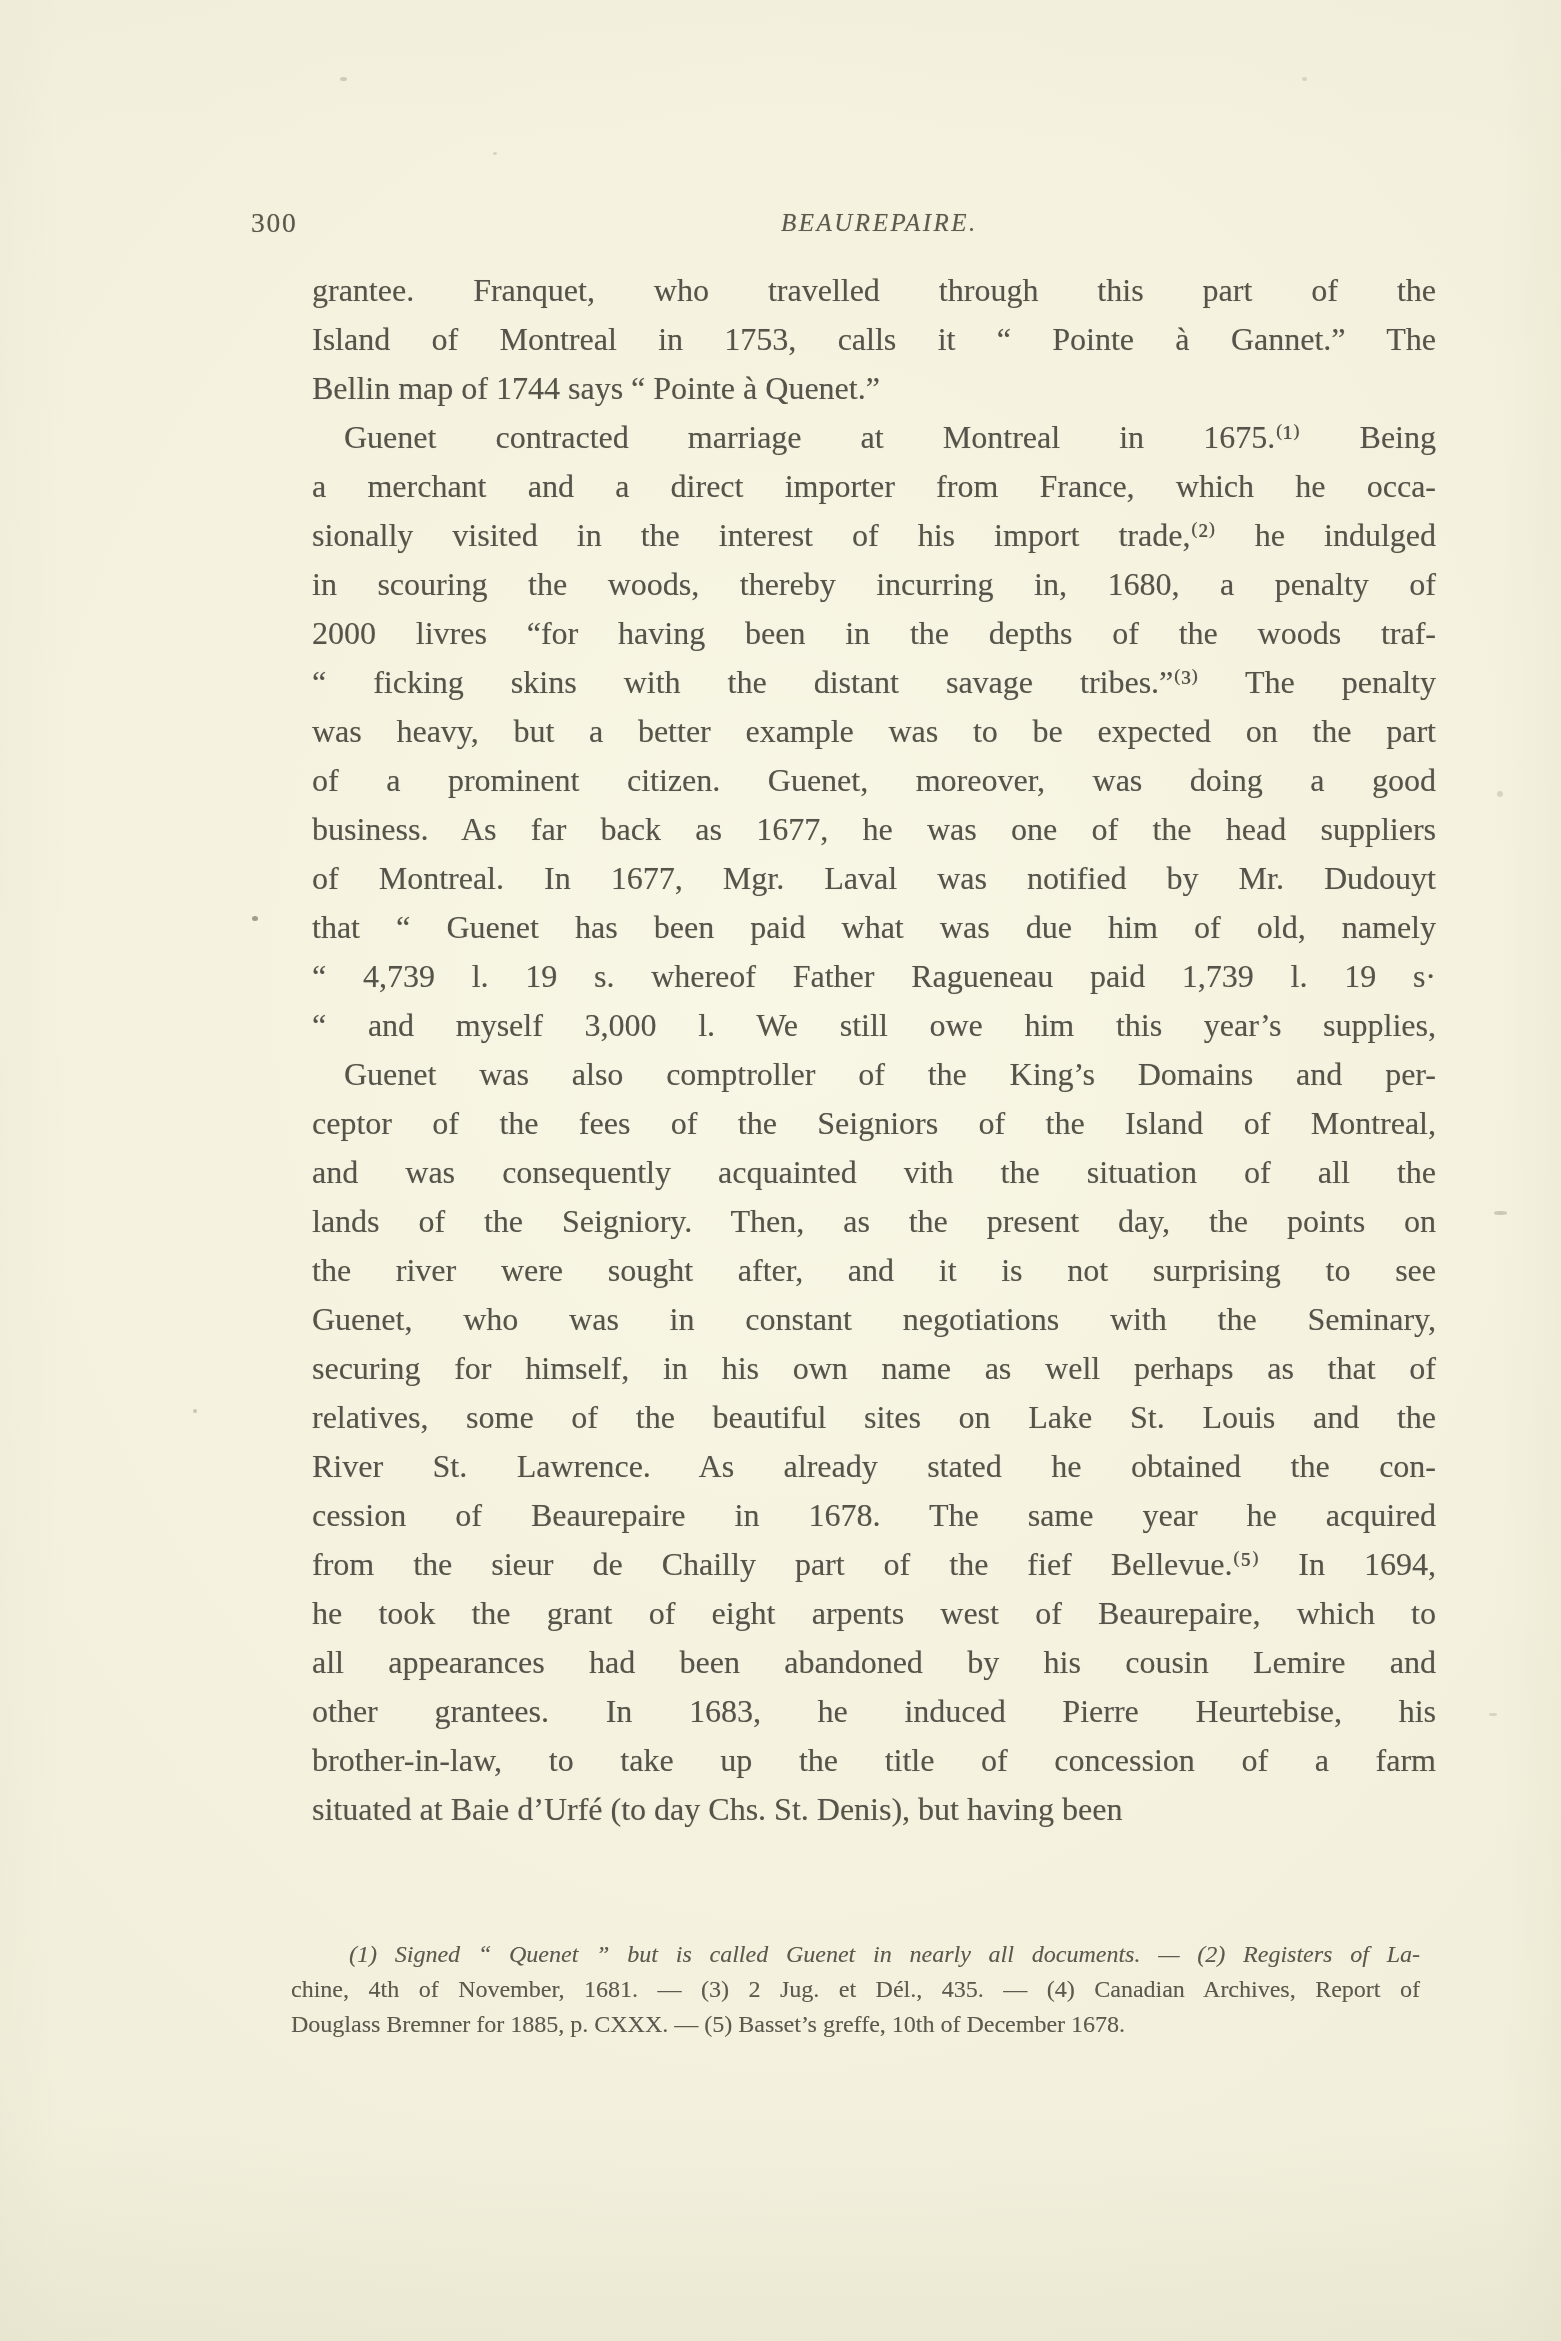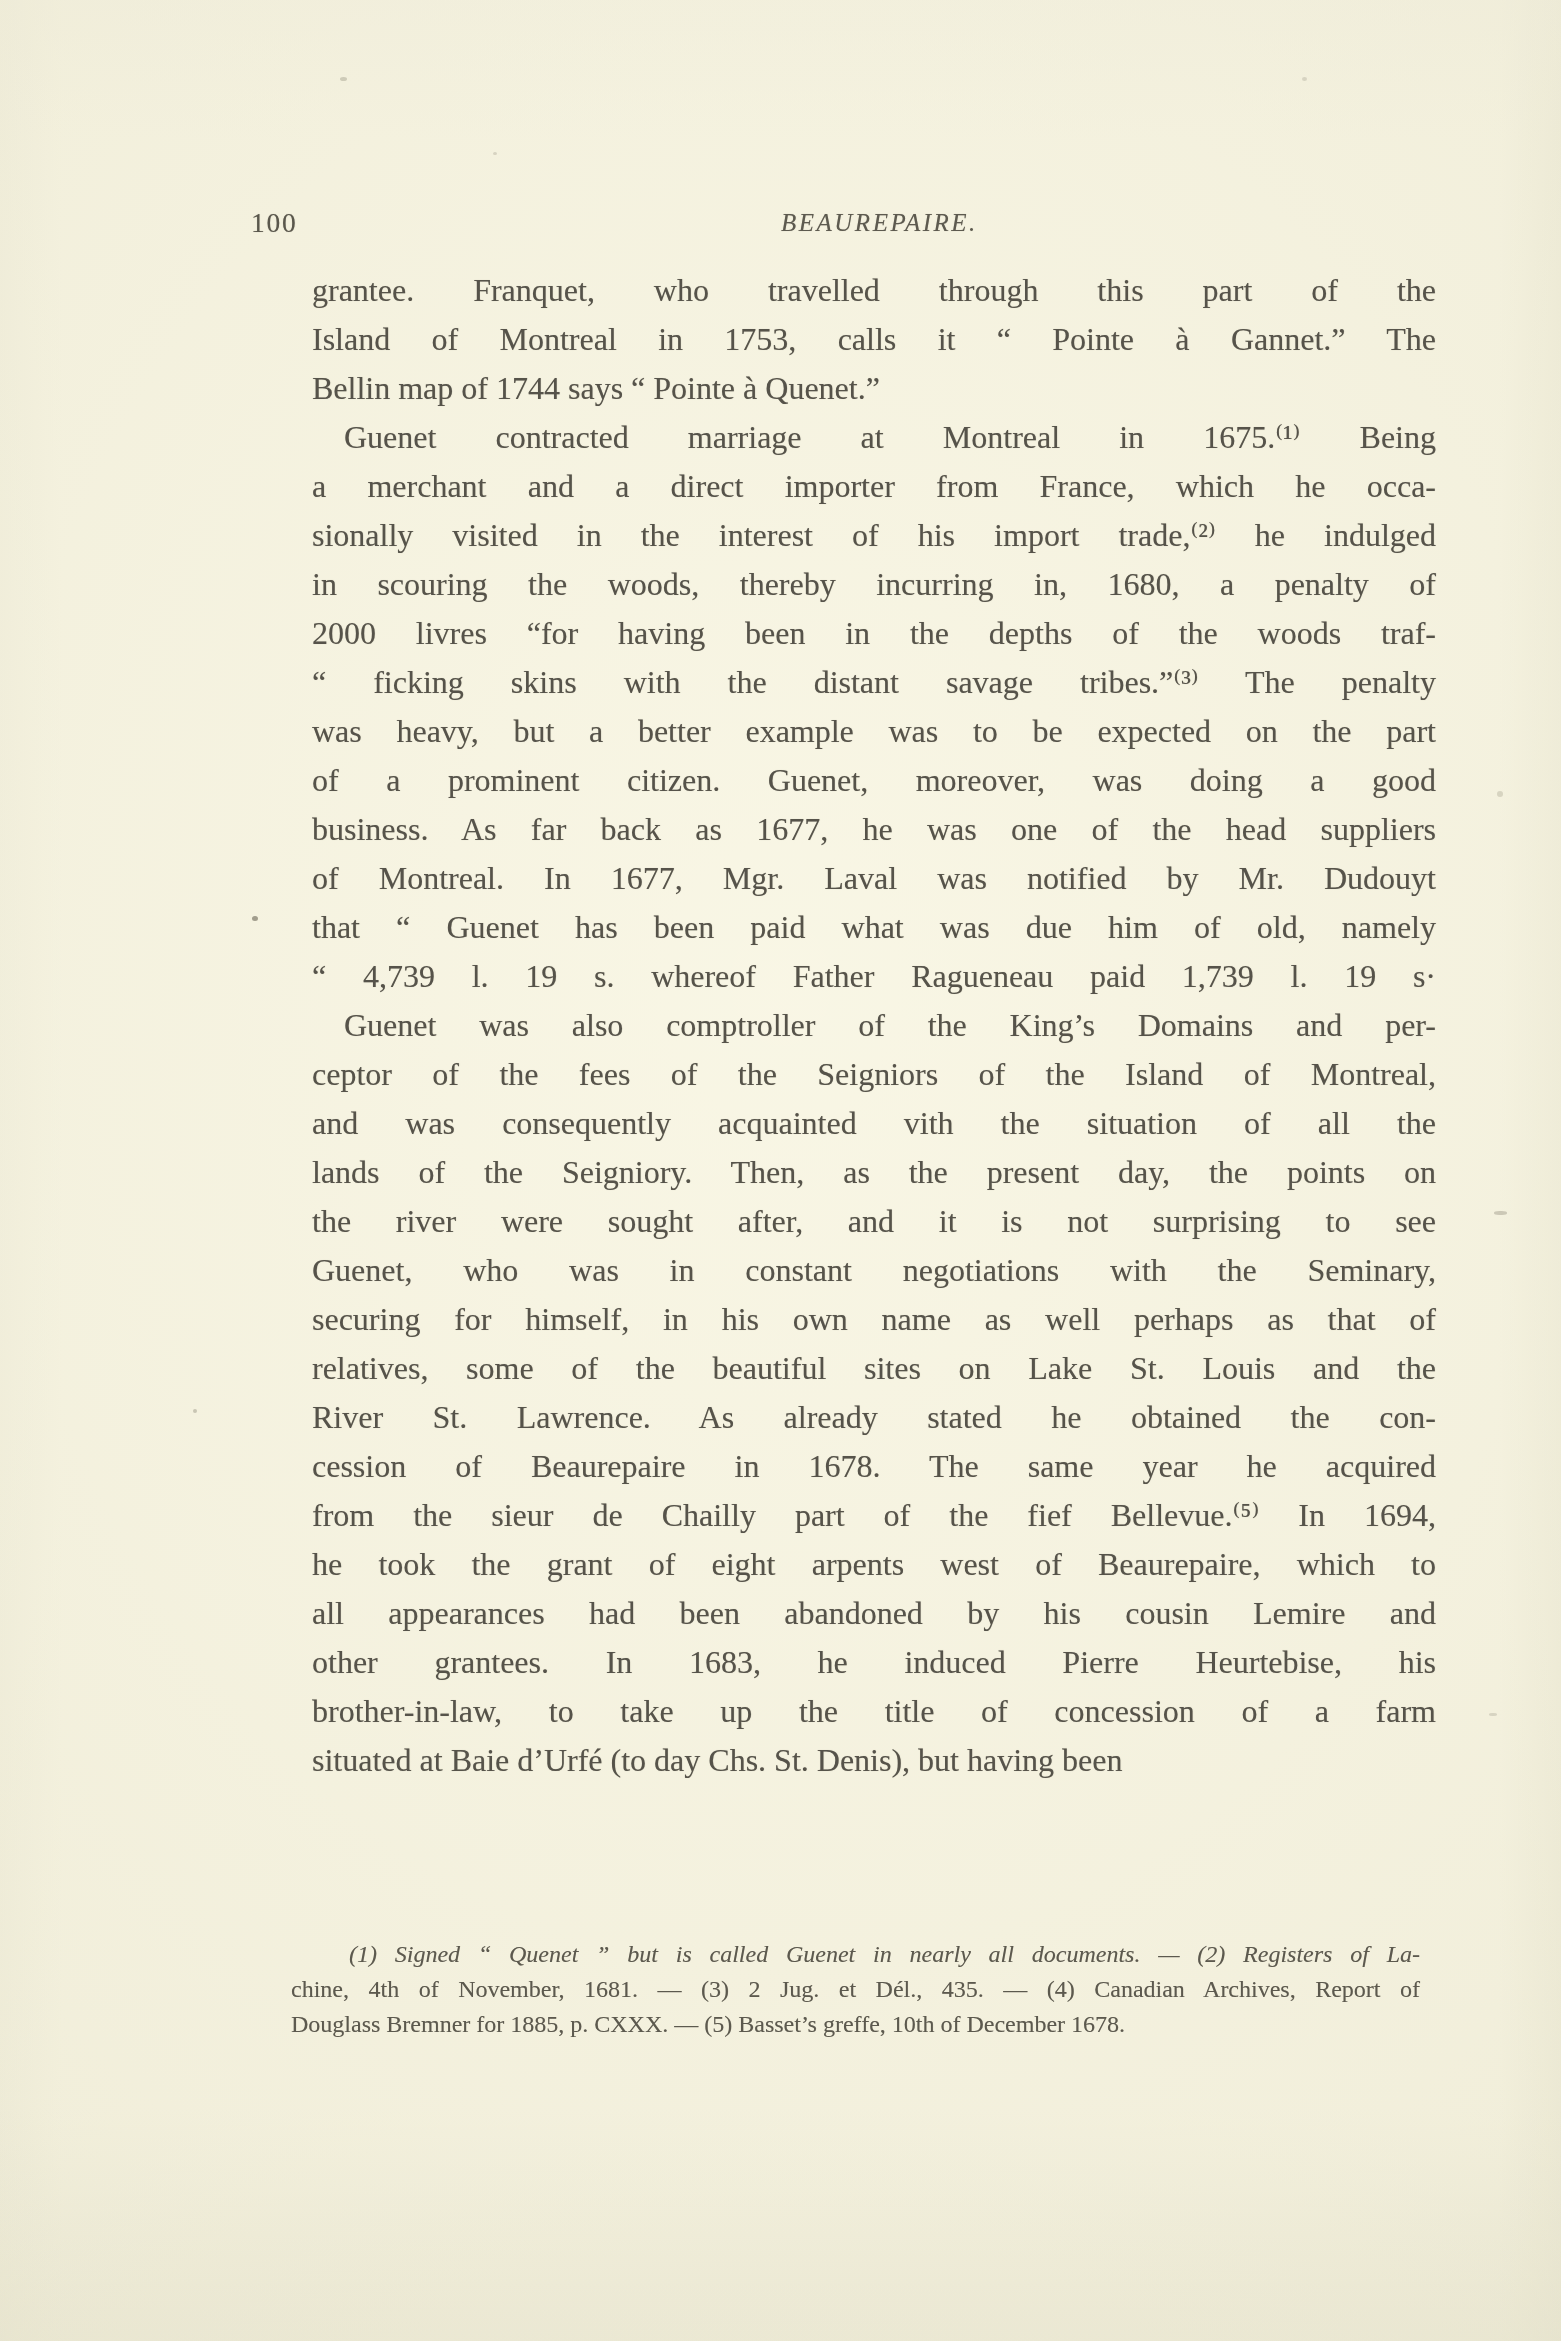--- a/index.html
+++ b/index.html
@@ -60,39 +60,40 @@
   .speck.s4{left:1494px;top:1211px;width:12.5px;height:4.2px;background:rgba(120,115,98,0.32);border-radius:40%;}
   .speck.s5{left:1302px;top:77px;width:5px;height:4.2px;background:rgba(120,115,98,0.22);}
   .speck.s6{left:193px;top:1409px;width:4.2px;height:4.2px;background:rgba(100,95,80,0.3);}
   .speck.s7{left:1489px;top:1713px;width:7.5px;height:3.3px;background:rgba(120,115,98,0.22);border-radius:40%;}
   .speck.s8{left:1497px;top:791px;width:5.8px;height:5.8px;background:rgba(150,145,125,0.3);}
 </style>
 </head>
 <body>
 
 <div class="page">
-  <div class="page-number">100</div>
+  <div class="page-number">300</div>
   <div class="running-head">BEAUREPAIRE.</div>
 
   <div class="body-text">
       <div class="line">grantee.  Franquet, who travelled through this part of the</div>
       <div class="line">Island of Montreal in 1753, calls it “ Pointe à Gannet.”  The</div>
       <div class="line para-end">Bellin map of 1744 says “ Pointe à Quenet.”</div>
       <div class="line indent">Guenet contracted marriage at Montreal in 1675.⁽¹⁾  Being</div>
       <div class="line">a merchant and a direct importer from France, which he occa-</div>
       <div class="line">sionally visited in the interest of his import trade,⁽²⁾ he indulged</div>
       <div class="line">in scouring the woods, thereby incurring in, 1680, a penalty of</div>
       <div class="line">2000 livres “for having been in the depths of the woods traf-</div>
       <div class="line">“ ficking skins with the distant savage tribes.”⁽³⁾  The penalty</div>
       <div class="line">was heavy, but a better example was to be expected on the part</div>
       <div class="line">of a prominent citizen.  Guenet, moreover, was doing a good</div>
       <div class="line">business.  As far back as 1677, he was one of the head suppliers</div>
       <div class="line">of Montreal.  In 1677, Mgr. Laval was notified by Mr. Dudouyt</div>
       <div class="line">that “ Guenet has been paid what was due him of old, namely</div>
       <div class="line">“ 4,739 l. 19 s. whereof Father Ragueneau paid 1,739 l. 19 s·</div>
+      <div class="line">“ and myself 3,000 l.  We still owe him this year’s supplies,</div>
       <div class="line indent">Guenet was also comptroller of the King’s Domains and per-</div>
       <div class="line">ceptor of the fees of the Seigniors of the Island of Montreal,</div>
       <div class="line">and was consequently acquainted vith the situation of all the</div>
       <div class="line">lands of the Seigniory.  Then, as the present day, the points on</div>
       <div class="line">the river were sought after, and it is not surprising to see</div>
       <div class="line">Guenet, who was in constant negotiations with the Seminary,</div>
       <div class="line">securing for himself, in his own name as well perhaps as that of</div>
       <div class="line">relatives, some of the beautiful sites on Lake St. Louis and the</div>
       <div class="line">River St. Lawrence.  As already stated he obtained the con-</div>
       <div class="line">cession of Beaurepaire in 1678.  The same year he acquired</div>

